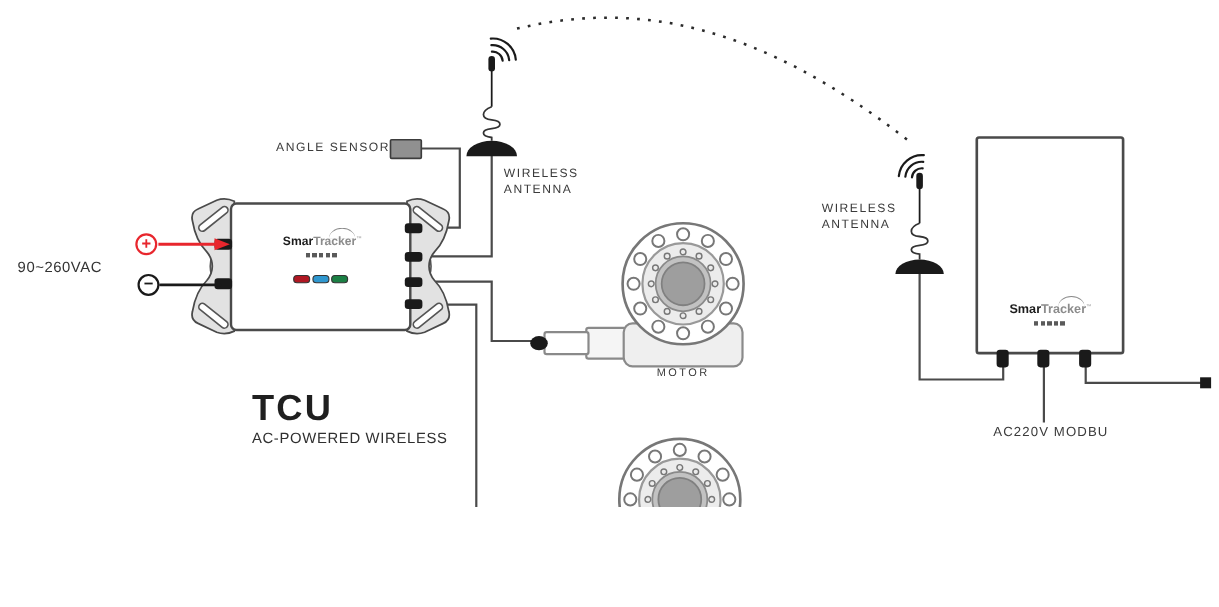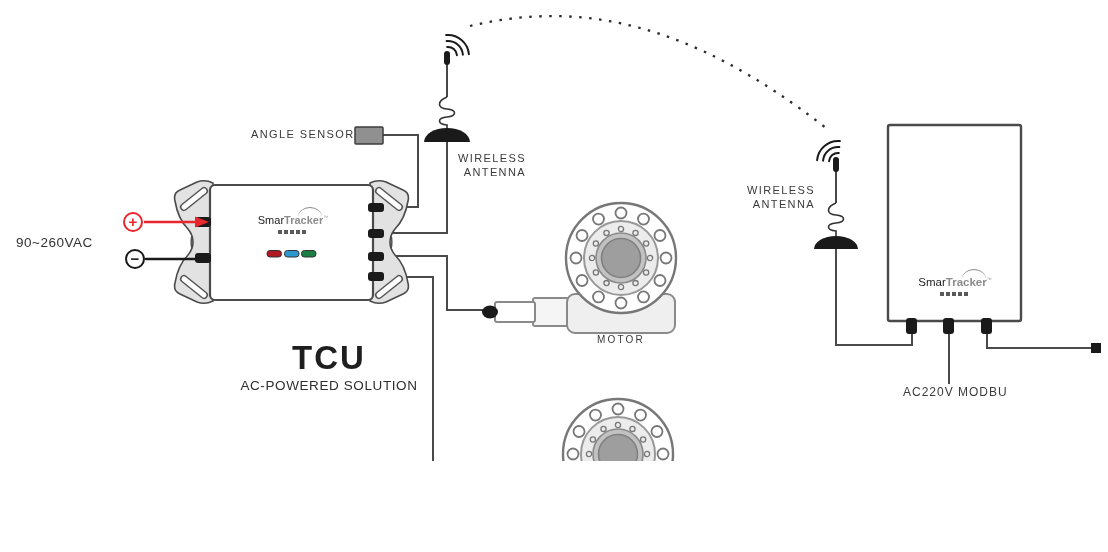--- a/index.html
+++ b/index.html
@@ -1,39 +1,39 @@
 <!DOCTYPE html>
 <html><head>
 <meta charset="utf-8">
 <style>
   html,body{margin:0;padding:0;background:#fff;}
   #stage{position:relative;width:1108px;height:461px;background:#fff;overflow:hidden;
          font-family:"Liberation Sans","DejaVu Sans",sans-serif;color:#3b3b3b;padding-left:20px;}
   #wiresvg{position:absolute;left:0;top:0;}
   .lbl{position:absolute;white-space:nowrap;font-size:11px;letter-spacing:1.4px;color:#3b3b3b;}
-  .lbl2{line-height:14px;text-align:right;}
-  .tcu-block{position:absolute;left:229px;top:341px;width:200px;text-align:center;}
+  .lbl2{line-height:14px;}
+  .tcu-block{position:absolute;left:229px;top:354px;width:200px;}
   .tcu-title{font-size:33px;font-weight:700;letter-spacing:2px;color:#1f1f1f;line-height:34px;}
   .tcu-sub{font-size:13.5px;letter-spacing:0.6px;color:#2f2f2f;margin-top:3px;}
   .ncu-title{position:absolute;left:888px;top:159px;width:133px;text-align:center;
              font-size:23px;font-weight:700;letter-spacing:5px;color:#1f1f1f;}
   .motor-lbl{position:absolute;width:120px;text-align:center;font-size:10px;letter-spacing:2.2px;color:#3b3b3b;}
   .pwr-lbl{position:absolute;left:16px;top:235px;font-size:13.5px;letter-spacing:0.5px;color:#333;}
   .ac220{position:absolute;left:903px;top:385px;font-size:12px;letter-spacing:1px;color:#3b3b3b;}
   .rs485{position:absolute;left:997px;top:332px;font-size:12px;letter-spacing:0.5px;line-height:17.5px;color:#3b3b3b;}
   .pole{position:absolute;width:20px;height:20px;border-radius:50%;box-sizing:border-box;
         text-align:center;line-height:16px;font-size:15px;font-weight:700;}
   .pole-plus{left:123px;top:212px;border:2px solid #e8262d;color:#e8262d;}
   .pole-minus{left:125px;top:249px;border:2px solid #1a1a1a;color:#1a1a1a;}
   .logo{position:absolute;text-align:center;}
   .logo-tcu{left:250px;top:210px;width:86px;}
   .logo-ncu{left:913px;top:272px;width:84px;}
   .brandline{position:relative;display:inline-block;font-size:11px;line-height:12px;}
   .logo-ncu .brandline{font-size:11.5px;}
-  .brand-b{font-weight:400;color:#1c1c1c;}
+  .brand-b{font-weight:700;color:#1c1c1c;}
   .brand-l{font-weight:700;color:#8c8c8c;}
   .brand-tm{font-size:5px;color:#999;vertical-align:super;}
   .brand-arc{position:absolute;right:6px;top:-4px;width:24px;height:9px;
              border-top:1.3px solid #8a8a8a;border-radius:50% 50% 0 0/100% 100% 0 0;}
   .tagline{width:30px;height:4px;margin:2px auto 0;
            background:repeating-linear-gradient(90deg,#5a5a5a 0 4px,transparent 4px 6px);}
 </style>
 </head>
 <body>
 
@@ -176,21 +176,21 @@
   <div>ANTENNA</div>
 </div>
 
 <div class="lbl lbl2" style="left:747px;top:183px;">
   <div>WIRELESS</div>
   <div>ANTENNA</div>
 </div>
 
 <div class="tcu-block">
   <div class="tcu-title">TCU</div>
-  <div class="tcu-sub">AC-POWERED SOLUTION</div>
+  <div class="tcu-sub">AC-POWERED WIRELESS</div>
 </div>
 
 
 <div class="motor-lbl" style="left:561px;top:334px;">MOTOR</div>
 <div class="motor-lbl" style="left:558px;top:536px;">MOTOR</div>
 
 <div class="pwr-lbl">90~260VAC</div>
 <div class="pole pole-plus">+</div>
 <div class="pole pole-minus">−</div>
 

